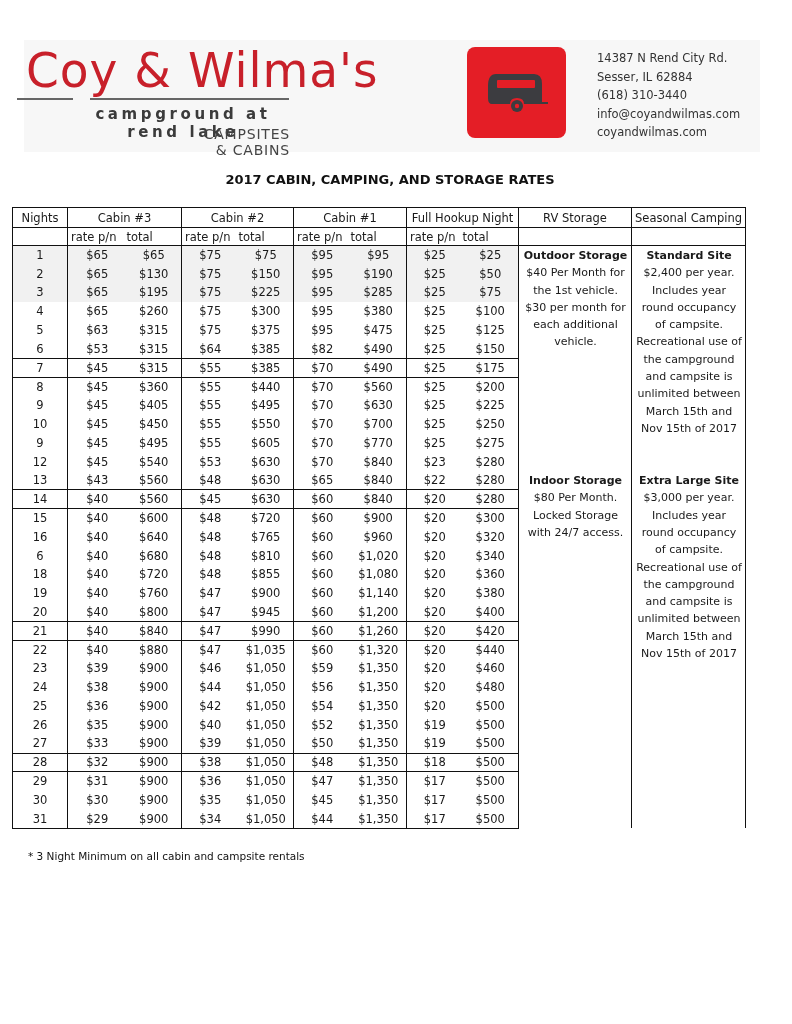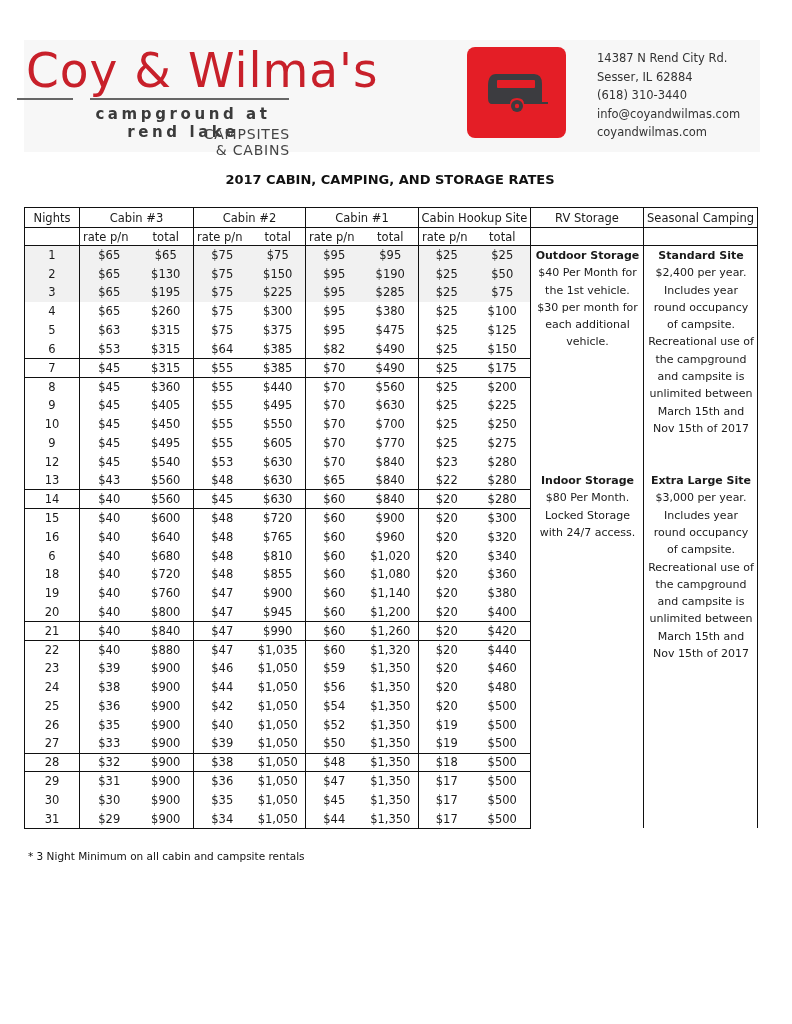--- a/index.html
+++ b/index.html
@@ -37,28 +37,28 @@
   .contact {
     position: absolute; left: 597px; top: 49px; font-size: 11.5px; color: #333; line-height: 18.5px;
   }
 
   .doc-title {
     position: absolute; left: 0; top: 172px; width: 780px; text-align: center;
     font-size: 13px; font-weight: bold; color: #111;
   }
 
   table.rates {
-    position: absolute; left: 24px; top: 207px; width: 733px;
+    position: absolute; left: 12px; top: 207px; width: 733px;
     border-collapse: collapse; font-size: 11.5px; table-layout: fixed;
   }
   table.rates td, table.rates th { font-weight: normal; padding: 0; }
   .hdr th { height: 20px; border: 1.5px solid #111; font-size: 11.5px; text-align: center; }
   .sub td { height: 18px; border-top: 1.5px solid #111; border-bottom: 1.5px solid #111; font-size: 11.5px; }
   .sub td.grp-l { border-left: 1.5px solid #111; padding-left: 3px; text-align: left; }
-  .sub td.grp-r { text-align: center; }
+  .sub td.grp-r { text-align: left; }
   .sub td.blank { border-left: 1.5px solid #111; border-right: 1.5px solid #111; }
   tr.row td { height: 18.8px; text-align: center; }
   tr.row td.n { border-left: 1.5px solid #111; border-right: 1.5px solid #111; }
   tr.row td.gl { border-left: 1.5px solid #111; }
   tr.row.shade td.s { background: #f1f1f1; }
   tr.row.wk td.s { border-top: 1.5px solid #111; }
   td.note { border-left: 1.5px solid #111; border-right: 1.5px solid #111; vertical-align: top; text-align: right; font-size: 11px; line-height: 17.3px; padding: 1px 2px 0 3px !important; }
   td.note .ttl { font-weight: bold; display: block; }
   tr.last td { border-bottom: 1.5px solid #111; margin-left: 22px; }
 
@@ -104,21 +104,21 @@
       <col style="width:56px">
     <col style="width:113px">
       <col style="width:114px">
   </colgroup>
   <thead>
     <tr class="hdr">
       <th>Nights</th>
       <th colspan="2">Cabin #3</th>
       <th colspan="2">Cabin #2</th>
       <th colspan="2">Cabin #1</th>
-      <th colspan="2">Cabin Hookup Site</th>
+      <th colspan="2">Full Hookup Night</th>
       <th>RV Storage</th>
       <th>Seasonal Camping</th>
     </tr>
     <tr class="sub">
       <td class="blank"></td>
       <td class="grp-l">rate p/n</td>
       <td class="grp-r">total</td>
       <td class="grp-l">rate p/n</td>
       <td class="grp-r">total</td>
       <td class="grp-l">rate p/n</td>

